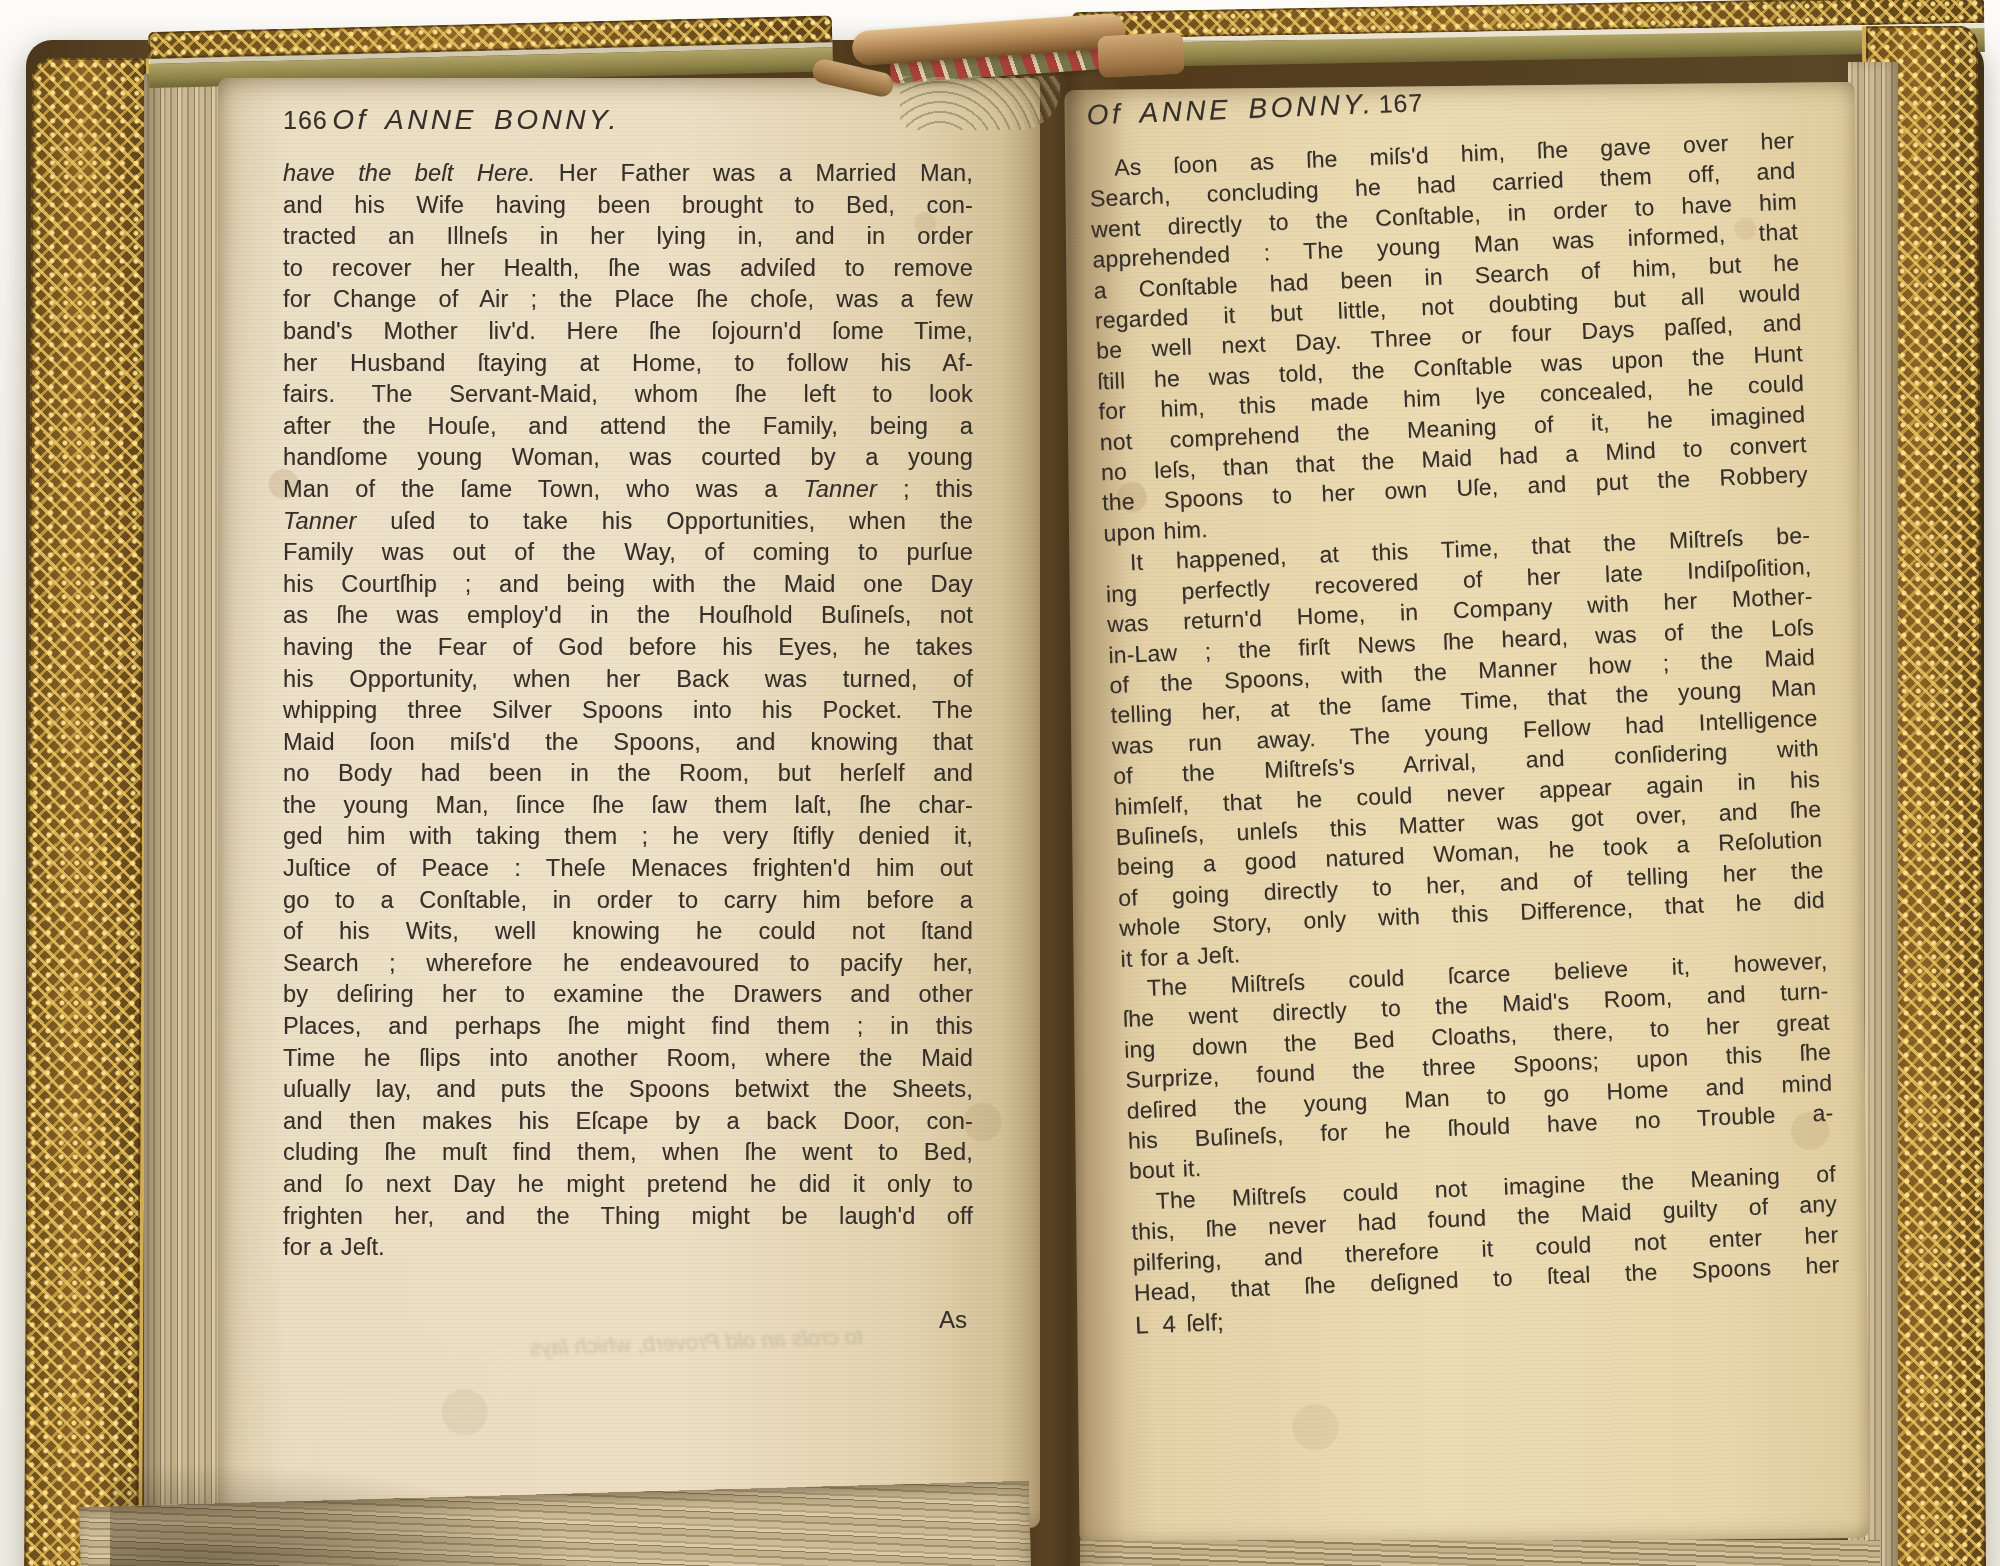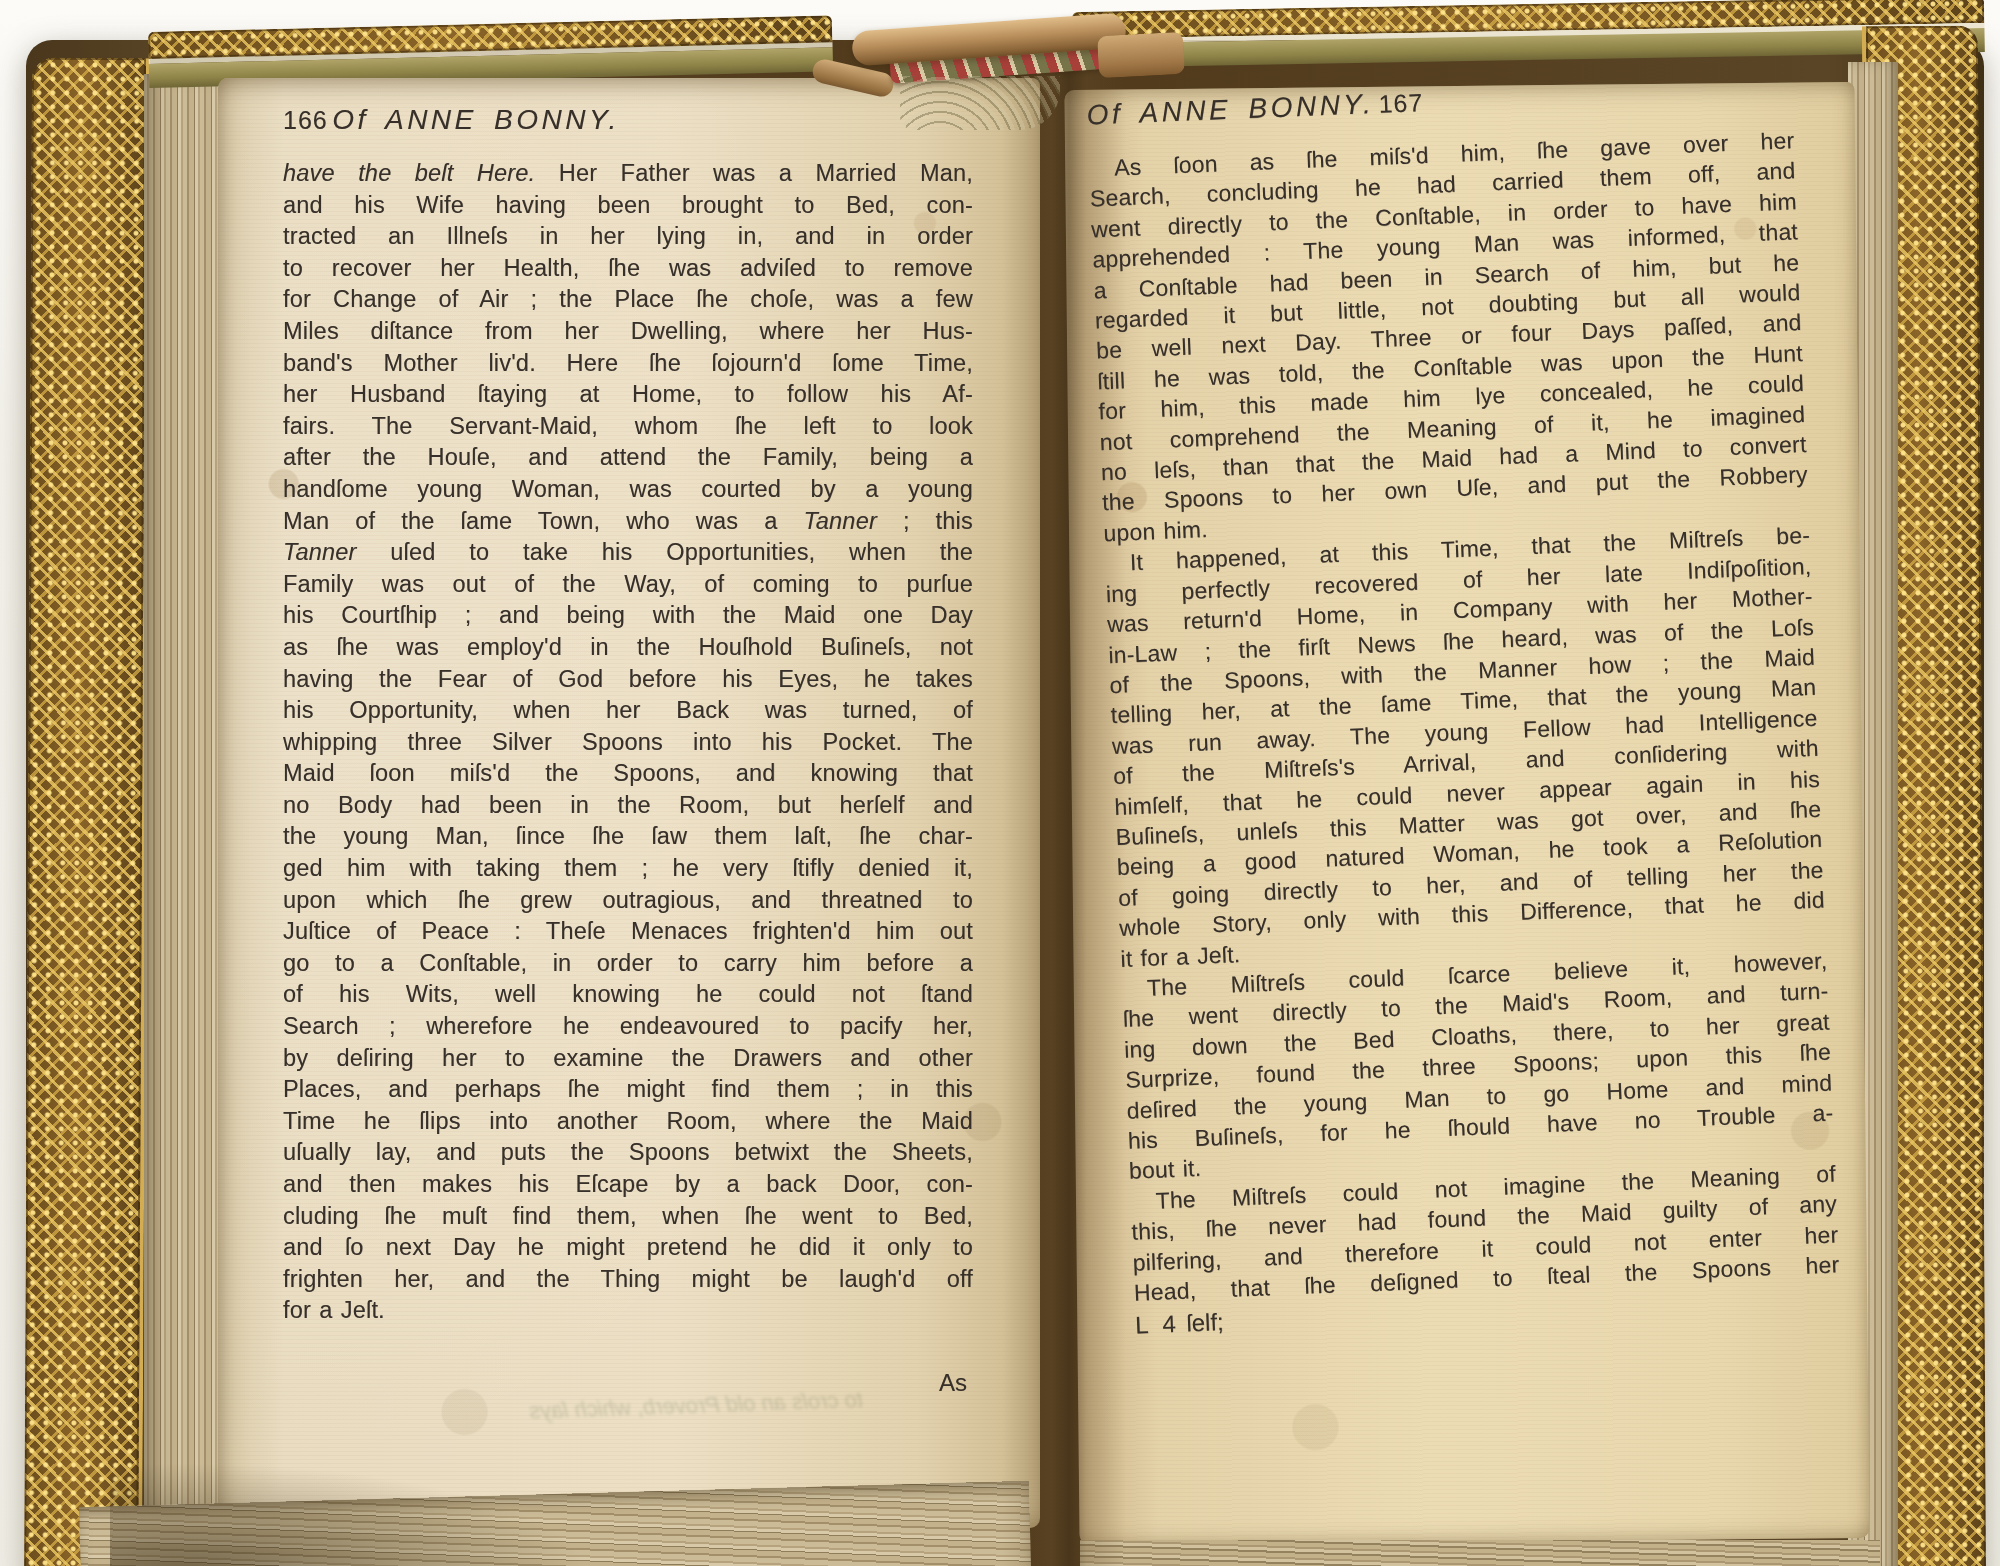--- a/index.html
+++ b/index.html
@@ -161,39 +161,37 @@
     <div class="header">
       <span class="pagenum">166</span>
       <span class="runtitle">Of ANNE BONNY.</span>
     </div>
     <div class="body">
         <div class="line"><i>have the beſt Here.</i><span> Her Father was a Married Man,</span></div>
         <div class="line"><span>and his Wife having been brought to Bed, con-</span></div>
         <div class="line"><span>tracted an Illneſs in her lying in, and in order</span></div>
         <div class="line"><span>to recover her Health, ſhe was adviſed to remove</span></div>
         <div class="line"><span>for Change of Air ; the Place ſhe choſe, was a few</span></div>
-        <div class="line"><span>Miles diſtance from her Dwelling, where her Hus-</span></div>
         <div class="line"><span>band's Mother liv'd. Here ſhe ſojourn'd ſome Time,</span></div>
         <div class="line"><span>her Husband ſtaying at Home, to follow his Af-</span></div>
         <div class="line"><span>fairs. The Servant-Maid, whom ſhe left to look</span></div>
         <div class="line"><span>after the Houſe, and attend the Family, being a</span></div>
         <div class="line"><span>handſome young Woman, was courted by a young</span></div>
         <div class="line"><span>Man of the ſame Town, who was a </span><i>Tanner</i><span> ; this</span></div>
         <div class="line"><i>Tanner</i><span> uſed to take his Opportunities, when the</span></div>
         <div class="line"><span>Family was out of the Way, of coming to purſue</span></div>
         <div class="line"><span>his Courtſhip ; and being with the Maid one Day</span></div>
         <div class="line"><span>as ſhe was employ'd in the Houſhold Buſineſs, not</span></div>
         <div class="line"><span>having the Fear of God before his Eyes, he takes</span></div>
         <div class="line"><span>his Opportunity, when her Back was turned, of</span></div>
         <div class="line"><span>whipping three Silver Spoons into his Pocket. The</span></div>
         <div class="line"><span>Maid ſoon miſs'd the Spoons, and knowing that</span></div>
         <div class="line"><span>no Body had been in the Room, but herſelf and</span></div>
         <div class="line"><span>the young Man, ſince ſhe ſaw them laſt, ſhe char-</span></div>
         <div class="line"><span>ged him with taking them ; he very ſtifly denied it,</span></div>
-        <div class="line"><span>upon which ſhe grew outragious, and threatned to</span></div>
         <div class="line"><span>Juſtice of Peace : Theſe Menaces frighten'd him out</span></div>
         <div class="line"><span>go to a Conſtable, in order to carry him before a</span></div>
         <div class="line"><span>of his Wits, well knowing he could not ſtand</span></div>
         <div class="line"><span>Search ; wherefore he endeavoured to pacify her,</span></div>
         <div class="line"><span>by deſiring her to examine the Drawers and other</span></div>
         <div class="line"><span>Places, and perhaps ſhe might find them ; in this</span></div>
         <div class="line"><span>Time he ſlips into another Room, where the Maid</span></div>
         <div class="line"><span>uſually lay, and puts the Spoons betwixt the Sheets,</span></div>
         <div class="line"><span>and then makes his Eſcape by a back Door, con-</span></div>
         <div class="line"><span>cluding ſhe muſt find them, when ſhe went to Bed,</span></div>

